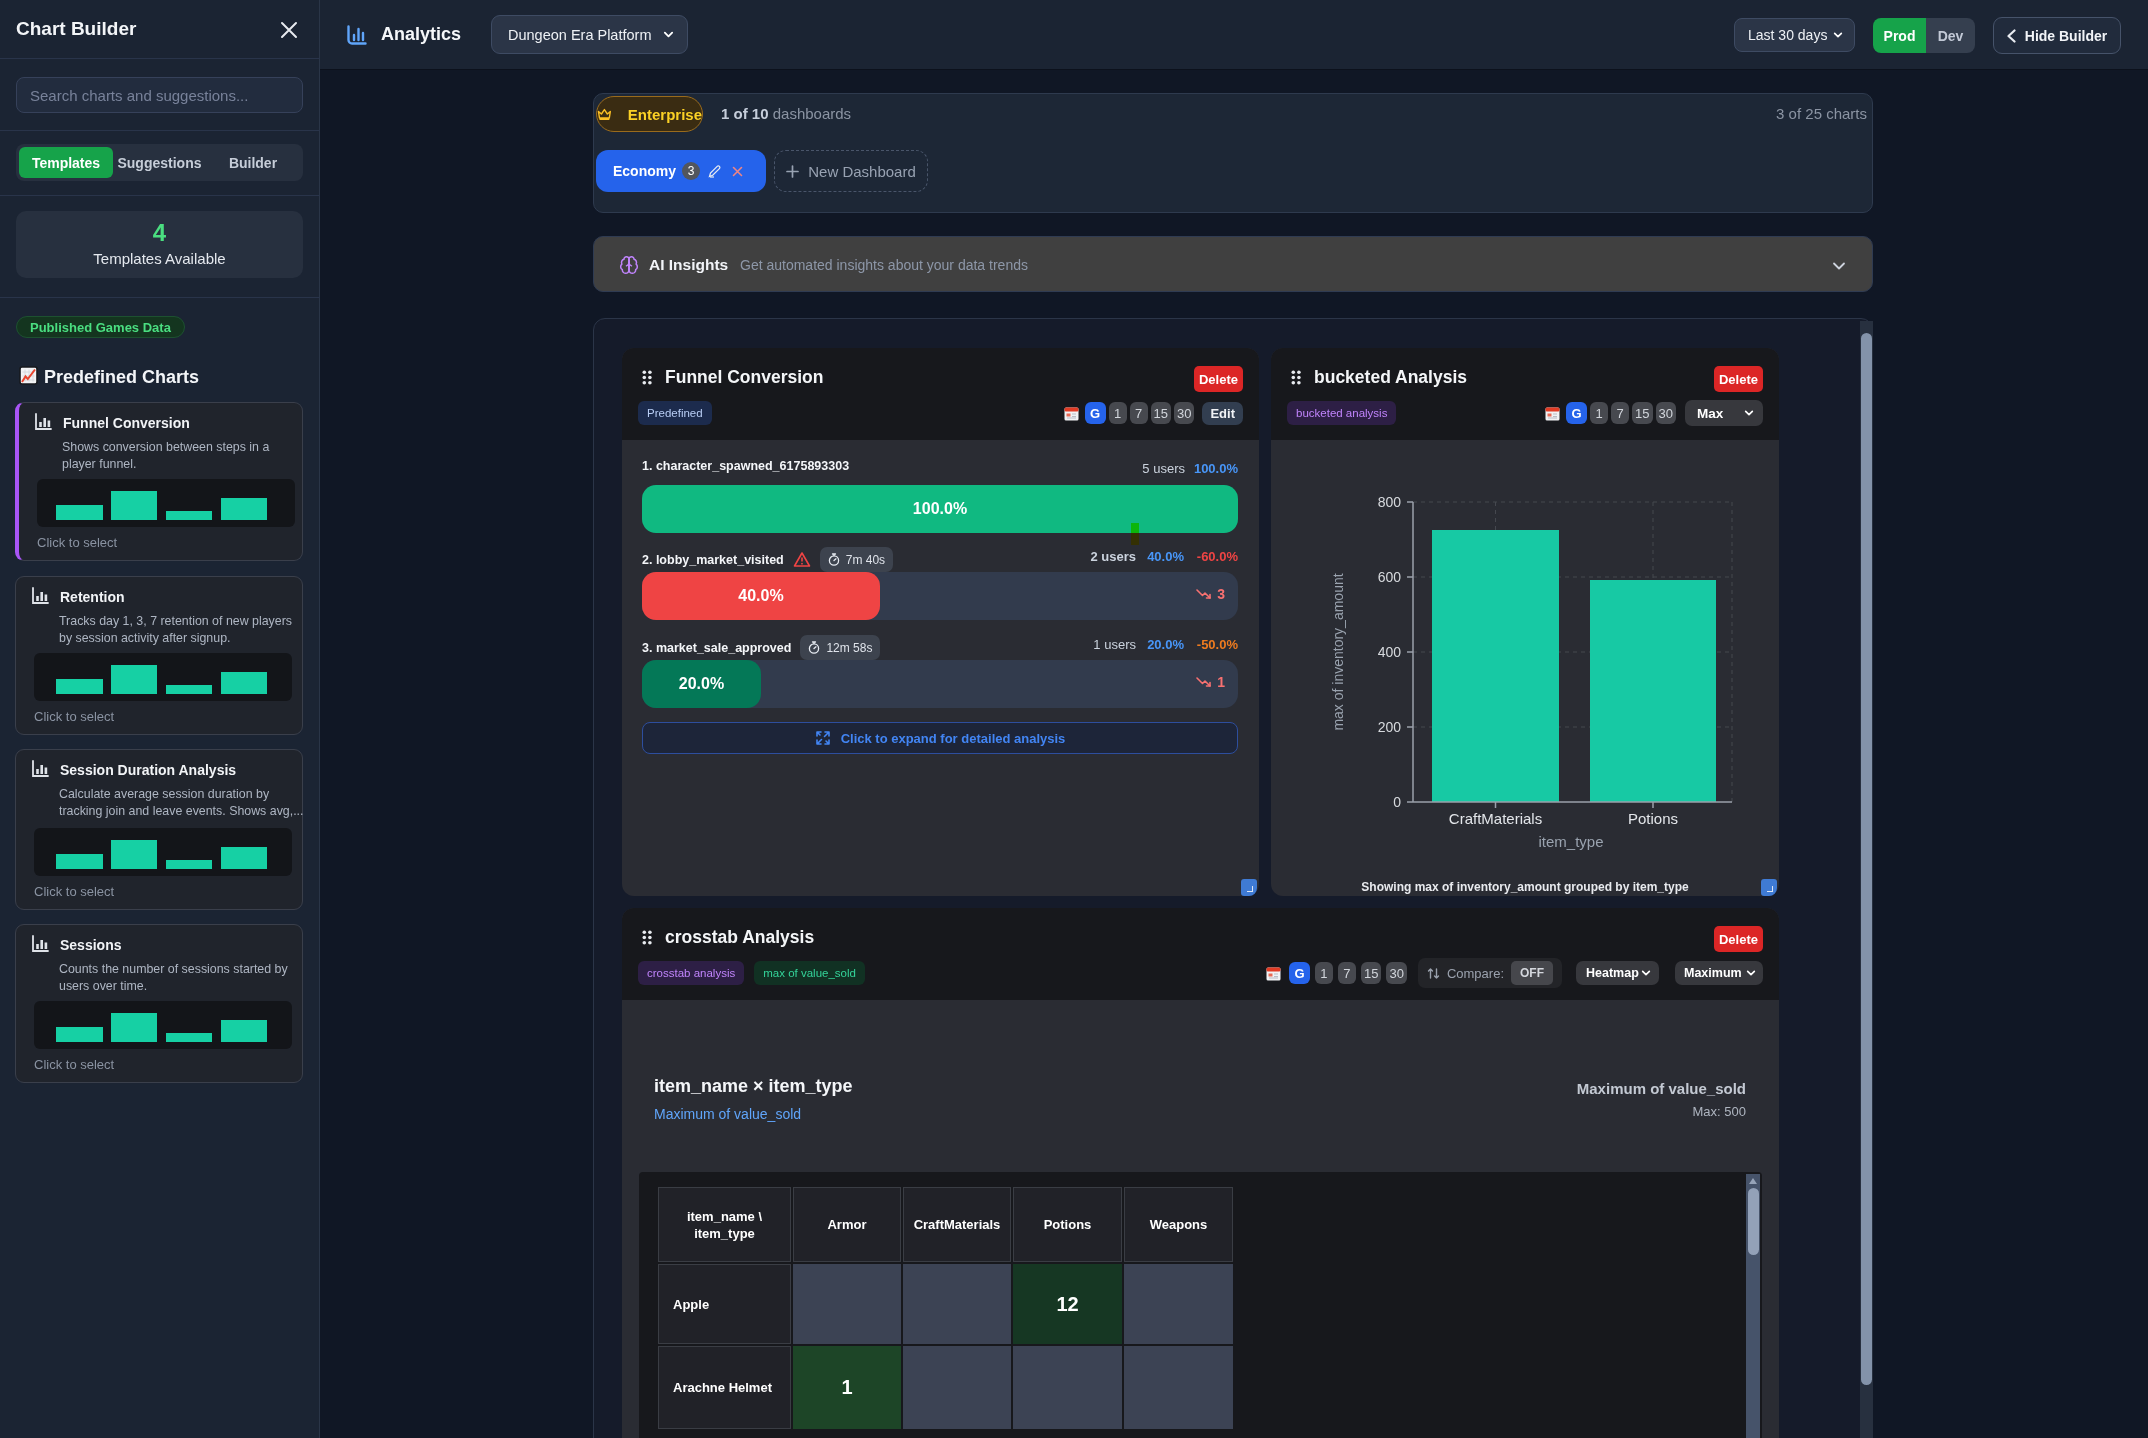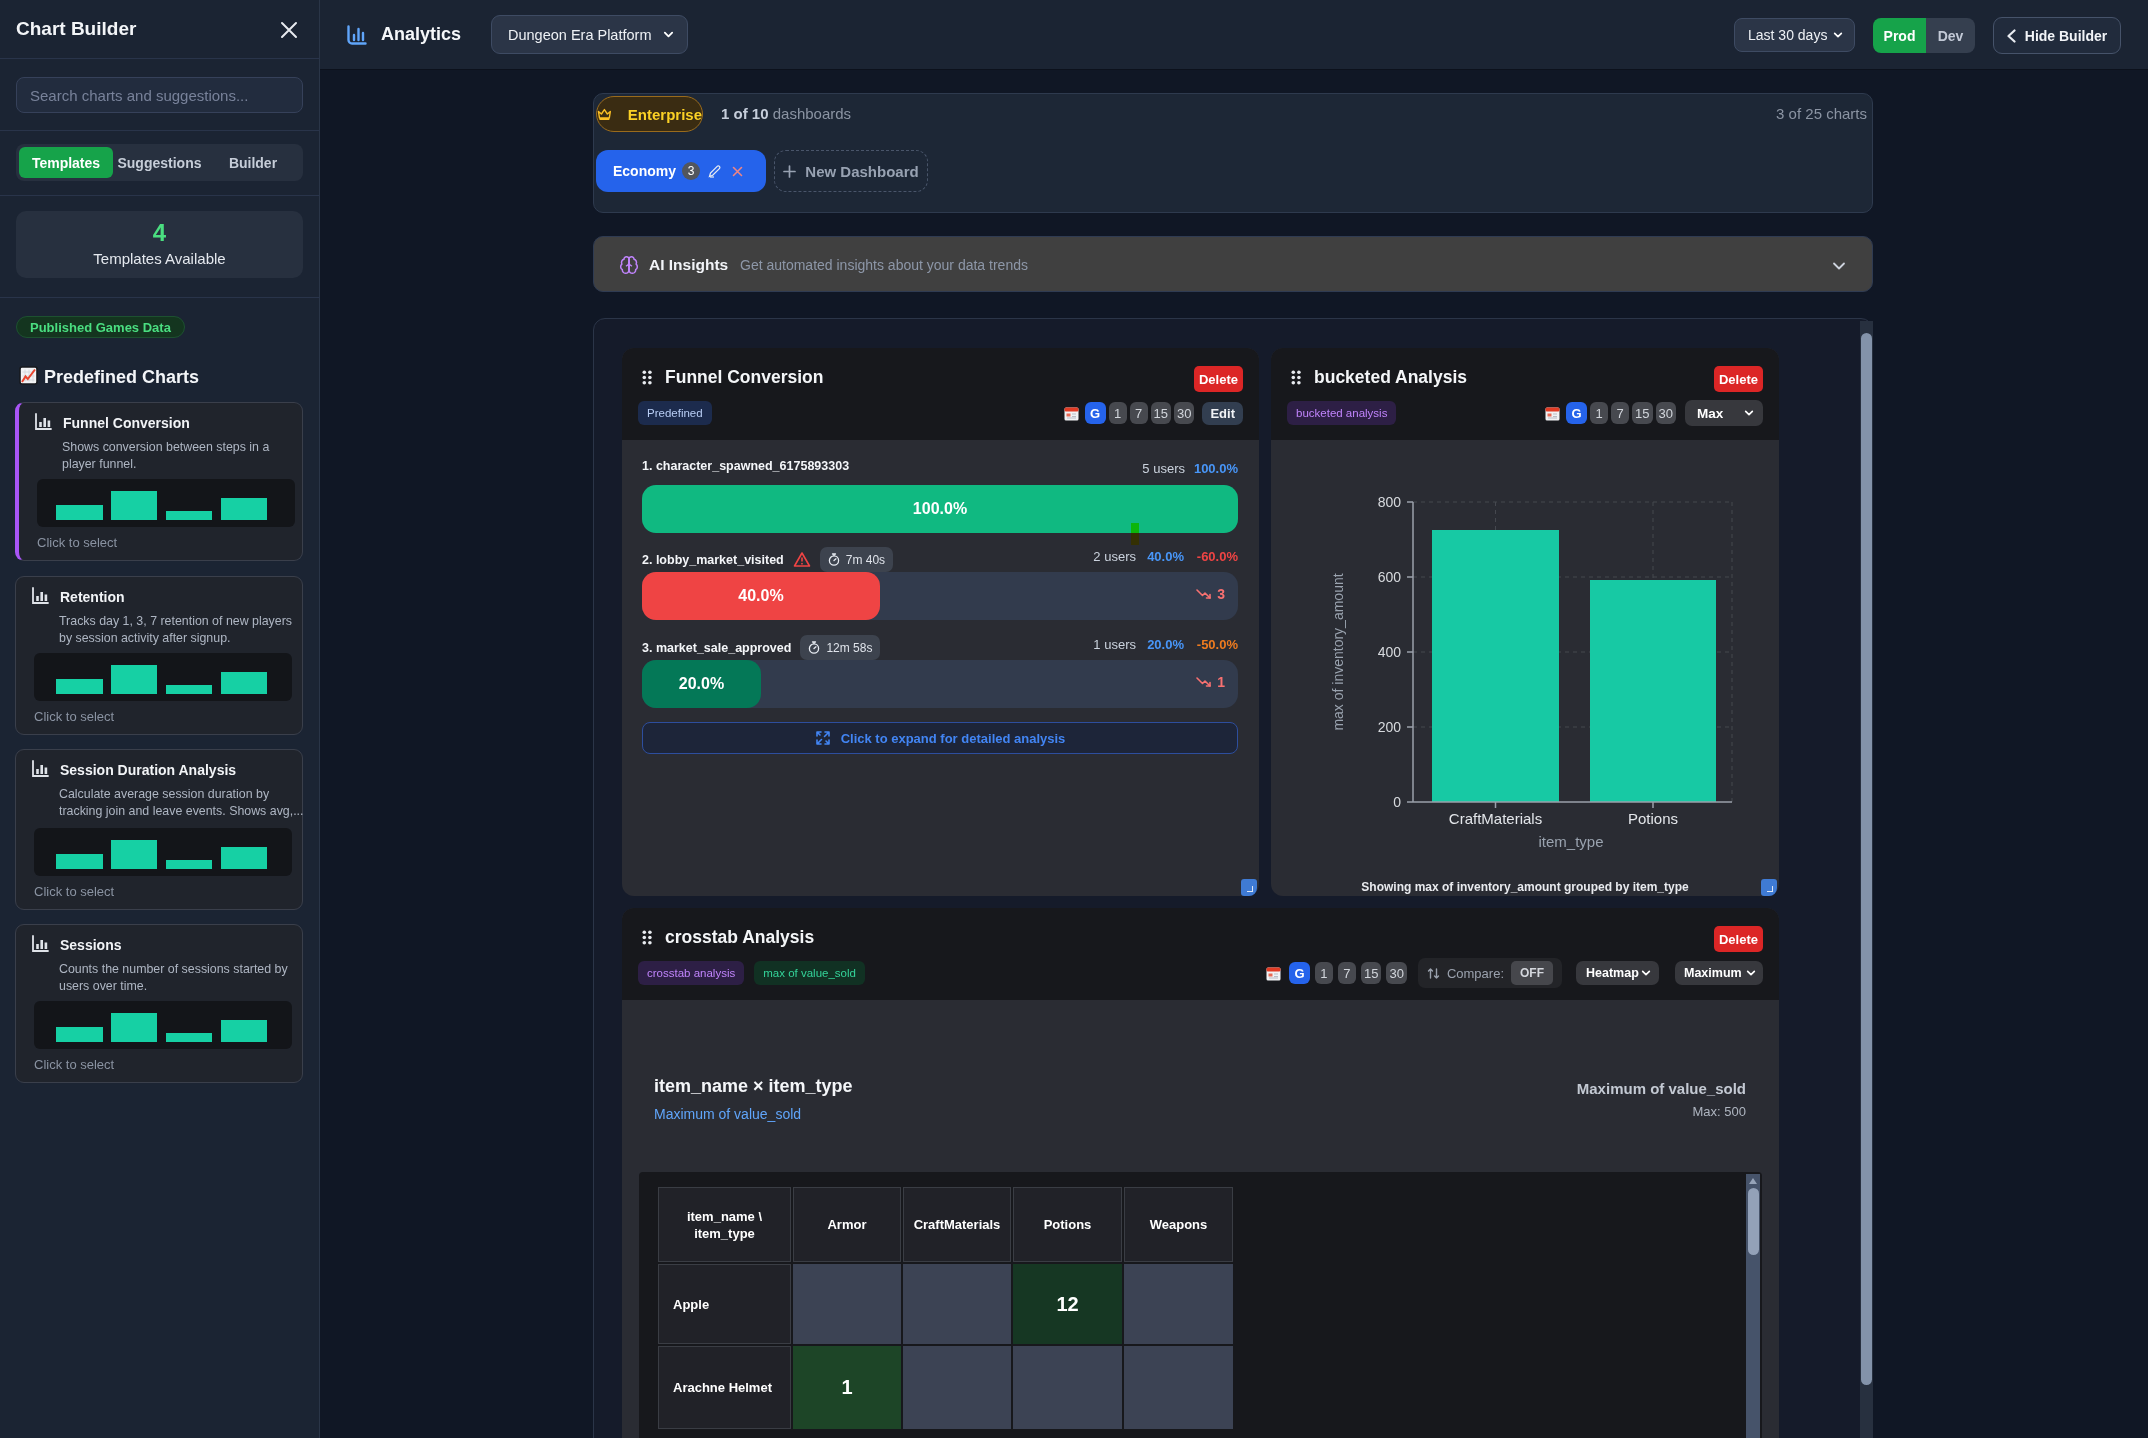--- a/index.html
+++ b/index.html
@@ -53,21 +53,21 @@
       <span class="abs" style="left:17px;top:13px;color:#fff;font-size:14px;font-weight:bold;">Economy</span>
       <span class="abs" style="left:86px;top:12px;width:18px;height:18px;background:#52565e;border-radius:50%;color:#fff;font-size:12px;display:flex;align-items:center;justify-content:center;">3</span>
       <svg class="abs" style="left:112px;top:15px;" width="13" height="13" viewBox="0 0 13 13">
           <path d="M1.5 11.5 l1-3.4 L9.2 1.4 a1.5 1.5 0 0 1 2.2 2.2 L4.7 10.3 Z" stroke="#e6eaf2" stroke-width="1.3" fill="none"></path>
           <path d="M2 12 h4" stroke="#e6eaf2" stroke-width="1.2"></path>
         </svg>
       <svg class="abs" style="left:136px;top:16px;" width="11" height="11" viewBox="0 0 11 11">
           <path d="M1.5 1.5 L9.5 9.5 M9.5 1.5 L1.5 9.5" stroke="#ee8585" stroke-width="1.6" stroke-linecap="round"></path>
         </svg>
     </div>
-    <div class="abs" style="left:180px;top:56px;width:154px;height:42px;border:1.5px dashed #49556a;border-radius:12px;display:flex;align-items:center;justify-content:center;gap:9px;font-weight:bold;">
+    <div class="abs" style="left:180px;top:56px;width:154px;height:42px;border:1.5px dashed #49556a;border-radius:12px;display:flex;align-items:center;justify-content:center;gap:9px;">
       <svg width="13" height="13" viewBox="0 0 13 13">
           <path d="M6.5 1 v11 M1 6.5 h11" stroke="#98a2b2" stroke-width="1.7" stroke-linecap="round"></path>
         </svg>
       <span style="color:#98a2b2;font-size:15px;">New Dashboard</span>
     </div>
   </div>
 
   <div class="panel" style="top:166px;height:56px;background:#404040;border:1px solid #2f3b52;">
     <svg class="abs" style="left:25px;top:18px;" width="20" height="20" viewBox="0 0 24 24" fill="none" stroke="#c084fc" stroke-width="1.8" stroke-linecap="round" stroke-linejoin="round">
         <path d="M12 5a3 3 0 1 0-5.997.125 4 4 0 0 0-2.526 5.77 4 4 0 0 0 .556 6.588A4 4 0 1 0 12 18Z"></path>
@@ -135,21 +135,21 @@
               <path d="M9 6.5 v4" stroke="#ef4444" stroke-width="1.6"></path>
               <circle cx="9" cy="12.7" r="0.9" fill="#ef4444"></circle>
             </svg>
           <span style="height:25px;background:#3d434e;border-radius:7px;display:flex;align-items:center;gap:6px;padding:0 8px;font-size:12px;color:#dfe3ea;">
             <svg width="12" height="13" viewBox="0 0 12 13">
                 <circle cx="6" cy="7.5" r="4.6" stroke="#e8ecf2" stroke-width="1.3" fill="none"></circle>
                 <path d="M4.5 1 h3 M6 1 v1.6 M6 7.5 L8 5.8" stroke="#e8ecf2" stroke-width="1.3" fill="none" stroke-linecap="round"></path>
               </svg>
             7m 40s</span>
         </div>
-        <div class="abs" style="top:109px;right:123px;font-size:13px;color:#cbd3de;">2 users</div>
+        <div class="abs" style="top:109px;right:123px;font-size:13px;color:#cbd3de;font-weight:bold;">2 users</div>
         <div class="abs" style="top:109px;right:75px;font-size:13px;font-weight:bold;color:#4896f8;">40.0%</div>
         <div class="abs" style="top:109px;right:21px;font-size:13px;font-weight:bold;color:#ef4444;">-60.0%</div>
         <div class="abs" style="left:20px;top:132px;width:596px;height:48px;background:#323b4d;border-radius:14px;">
           <div class="abs" style="left:0;top:0;width:238px;height:48px;background:#ef4444;border-radius:14px;display:flex;align-items:center;justify-content:center;color:#fff;font-size:16px;font-weight:bold;">40.0%</div>
           <div class="abs" style="right:13px;top:14px;display:flex;align-items:center;gap:5px;color:#f87171;font-size:14px;font-weight:bold;">
             <svg width="16" height="10" viewBox="0 0 16 10">
                 <path d="M1 1 l5.5 5.5 2.5-2.5 L14 9" stroke="#f87171" stroke-width="1.6" fill="none" stroke-linecap="round" stroke-linejoin="round"></path>
                 <path d="M14 9 h-3.5 M14 9 V5.5" stroke="#f87171" stroke-width="1.6" fill="none" stroke-linecap="round"></path>
               </svg>
             3</div>

